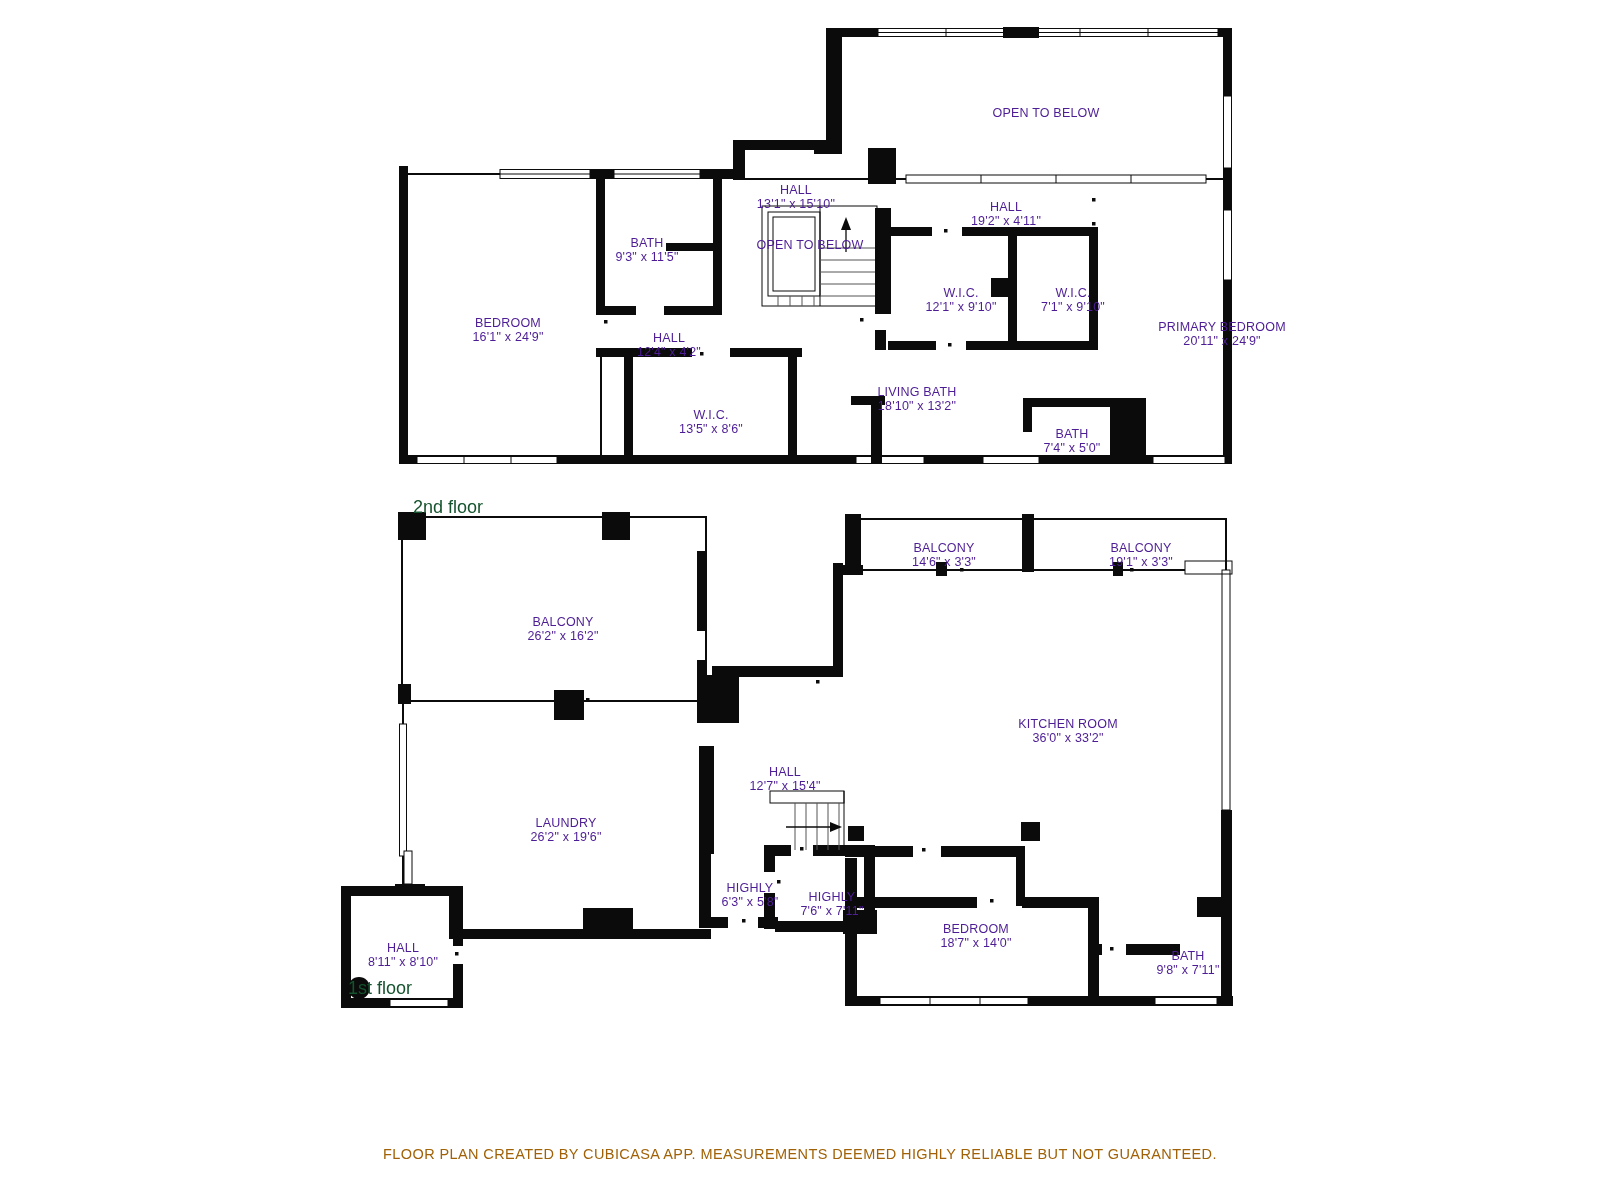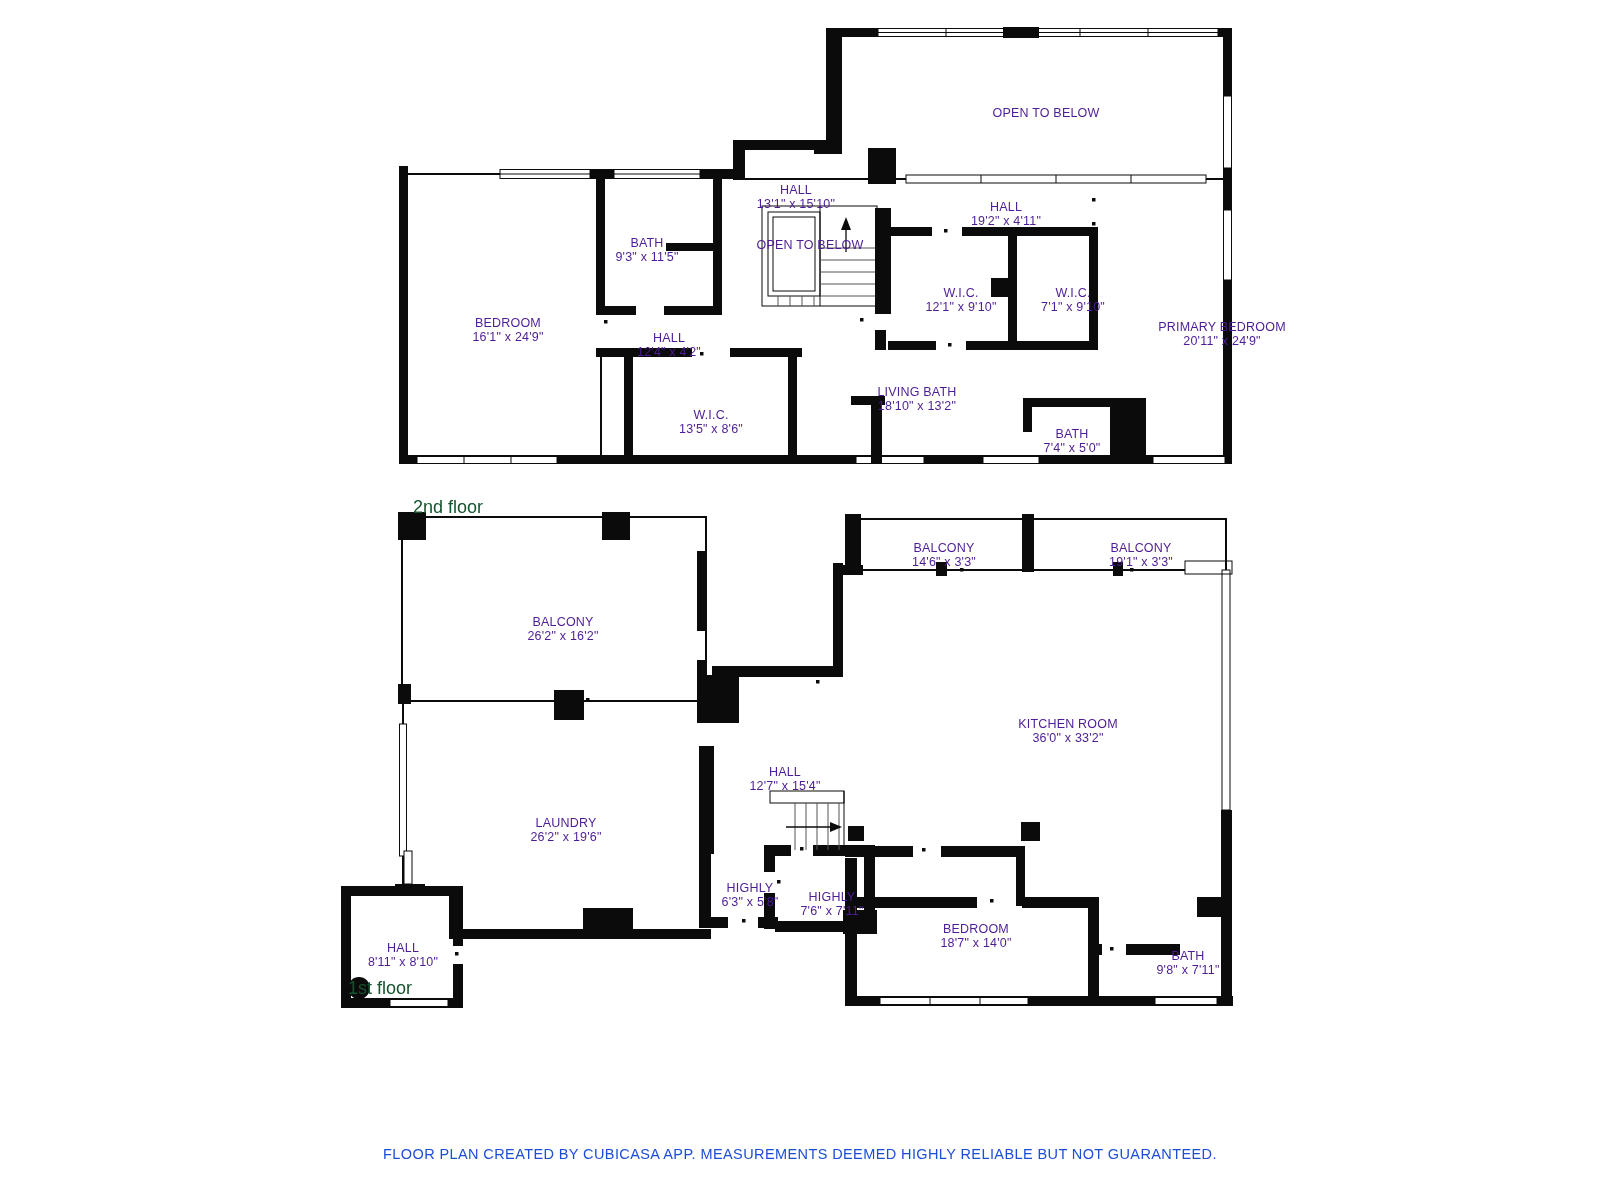--- a/index.html
+++ b/index.html
@@ -18,21 +18,21 @@
   .rlabel {
     position:absolute; transform:translate(-50%,-50%); text-align:center;
     color:#4c1d95; font-size:12.5px; line-height:14px; letter-spacing:0.2px;
     white-space:nowrap; z-index:3;
   }
   .floor-tag {
     position:absolute; color:#14532d; font-size:18px; z-index:3;
   }
   .footer {
     position:absolute; left:0; top:1146px; width:100%; text-align:center;
-    color:#1d4ed8; font-size:14.5px; letter-spacing:0.4px; z-index:3;
+    color:#a16207; font-size:14.5px; letter-spacing:0.4px; z-index:3;
   }
 </style>
 </head>
 <body>
 
 <div class="canvas">
 
 <svg class="plan" width="1600" height="1200" viewBox="0 0 1600 1200">
 
   <g>

